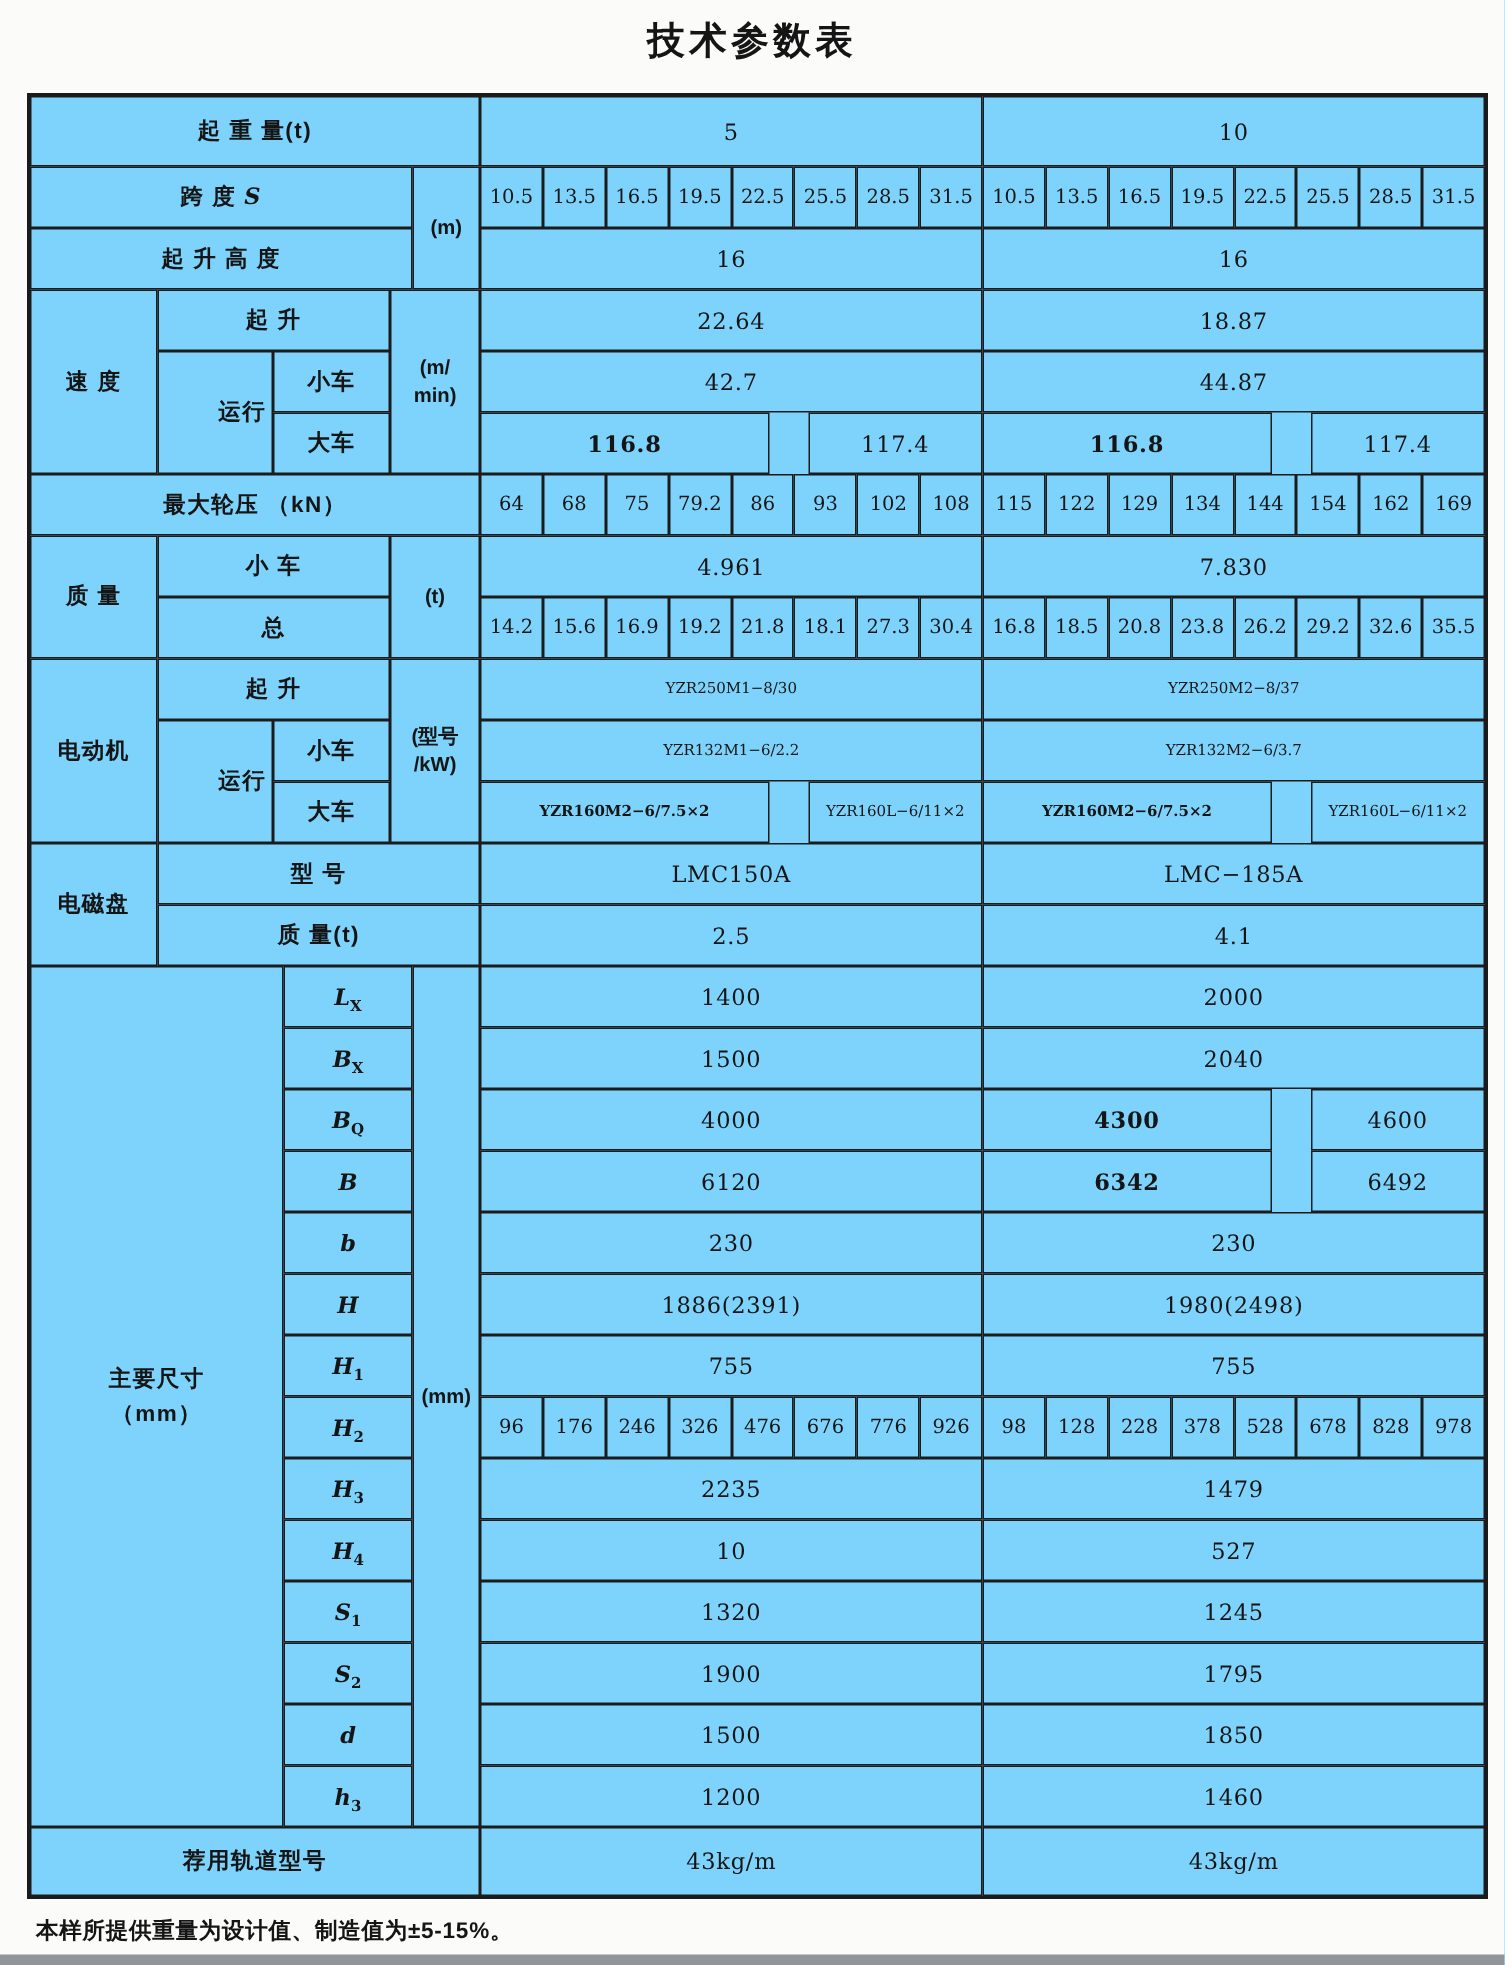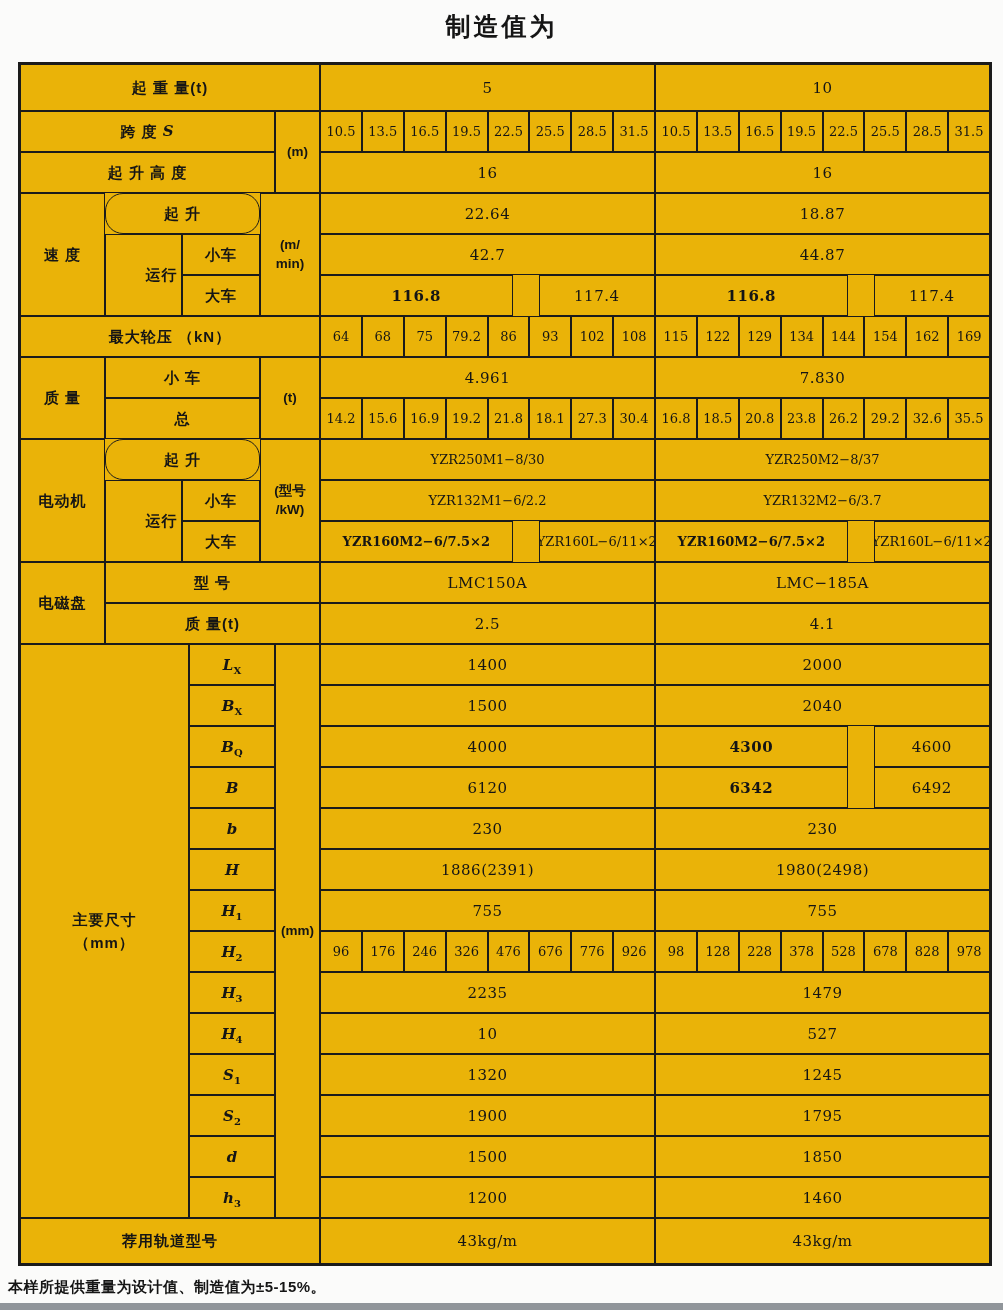--- a/index.html
+++ b/index.html
@@ -8,63 +8,63 @@
     background:#fbfbfa;color:#151515;
     font-family:"Liberation Sans","DejaVu Sans",sans-serif;
     overflow:hidden;
   }
   .title{
     position:absolute;top:10px;left:0;width:100%;
     text-align:center;font-size:25px;font-weight:bold;letter-spacing:3px;
   }
   .tbl{
     position:absolute;left:18px;top:62px;width:974px;
-    border:2px solid #1b1b1b;background:#eab308;
+    border:2px solid #1b1b1b;background:#7dd3fc;
     box-sizing:border-box;
   }
   .row{display:flex;}
   .sec{display:flex;}
   .col{display:flex;flex-direction:column;box-sizing:border-box;}
   .grow{flex:1;display:flex;flex-direction:column;}
   .c{
     border:1px solid #1b1b1b;box-sizing:border-box;
     display:flex;align-items:center;justify-content:center;
     text-align:center;flex:none;overflow:hidden;
   }
   .half{width:335px;display:flex;flex:none;}
   .f1{flex:1 1 0;width:auto;}
   .f5{flex:5 1 0;width:auto;font-weight:bold;}
   .f3{flex:3 1 0;width:auto;margin-left:26px;}
   .w45{width:45px;}  .w60{width:60px;}  .w77{width:77px;padding-left:36px;}  .w78{width:78px;}
-  .w85{width:85px;}  .w86{width:86px;text-align:right;}  .w155{width:155px;border-radius:18px;} .w169{width:169px;}
+  .w85{width:85px;}  .w86{width:86px;text-align:right;}  .w155{width:155px;} .w169{width:169px;}
   .w215{width:215px;} .w255{width:255px;} .w300{width:300px;}
   .h41{height:41px;}
   .r41{height:41px;}
   .r47{height:47px;}
   .r46{height:46px;}
   .lbl{font-weight:bold;font-size:15px;letter-spacing:1px;white-space:pre-line;line-height:1.55;}
   .unit{font-weight:bold;font-size:13.5px;white-space:pre-line;line-height:1.35;letter-spacing:0;}
   .val{font-family:"DejaVu Serif","Liberation Serif",serif;font-size:15px;letter-spacing:.5px;}
   .sm{font-size:13px;letter-spacing:0;}
-  .mot{font-size:13px;letter-spacing:0;text-align:center;}
+  .mot{font-size:10px;letter-spacing:0;text-align:center;}
   .sym{font-family:"DejaVu Serif","Liberation Serif",serif;font-style:italic;font-weight:bold;font-size:15px;}
   .sym sub{font-style:normal;font-size:10px;font-weight:bold;line-height:0;}
   .footnote{
-    position:absolute;left:8px;top:1278px;
+    position:absolute;left:24px;top:1278px;
     font-size:15px;font-weight:bold;letter-spacing:.5px;
   }
   .scan-edge{
     position:absolute;left:0;bottom:0;width:100%;height:7px;
     background:#90959a;
   }
 </style>
 </head>
 <body>
 
-<div class="title">制造值为</div>
+<div class="title">技术参数表</div>
 
 <div class="tbl">
 
   <div class="row r47">
     <div class="c w300 lbl">起 重 量(t)</div>
     <div class="half">
         <div class="c f1 val">5</div>
       </div>
     <div class="half">
         <div class="c f1 val">10</div>

